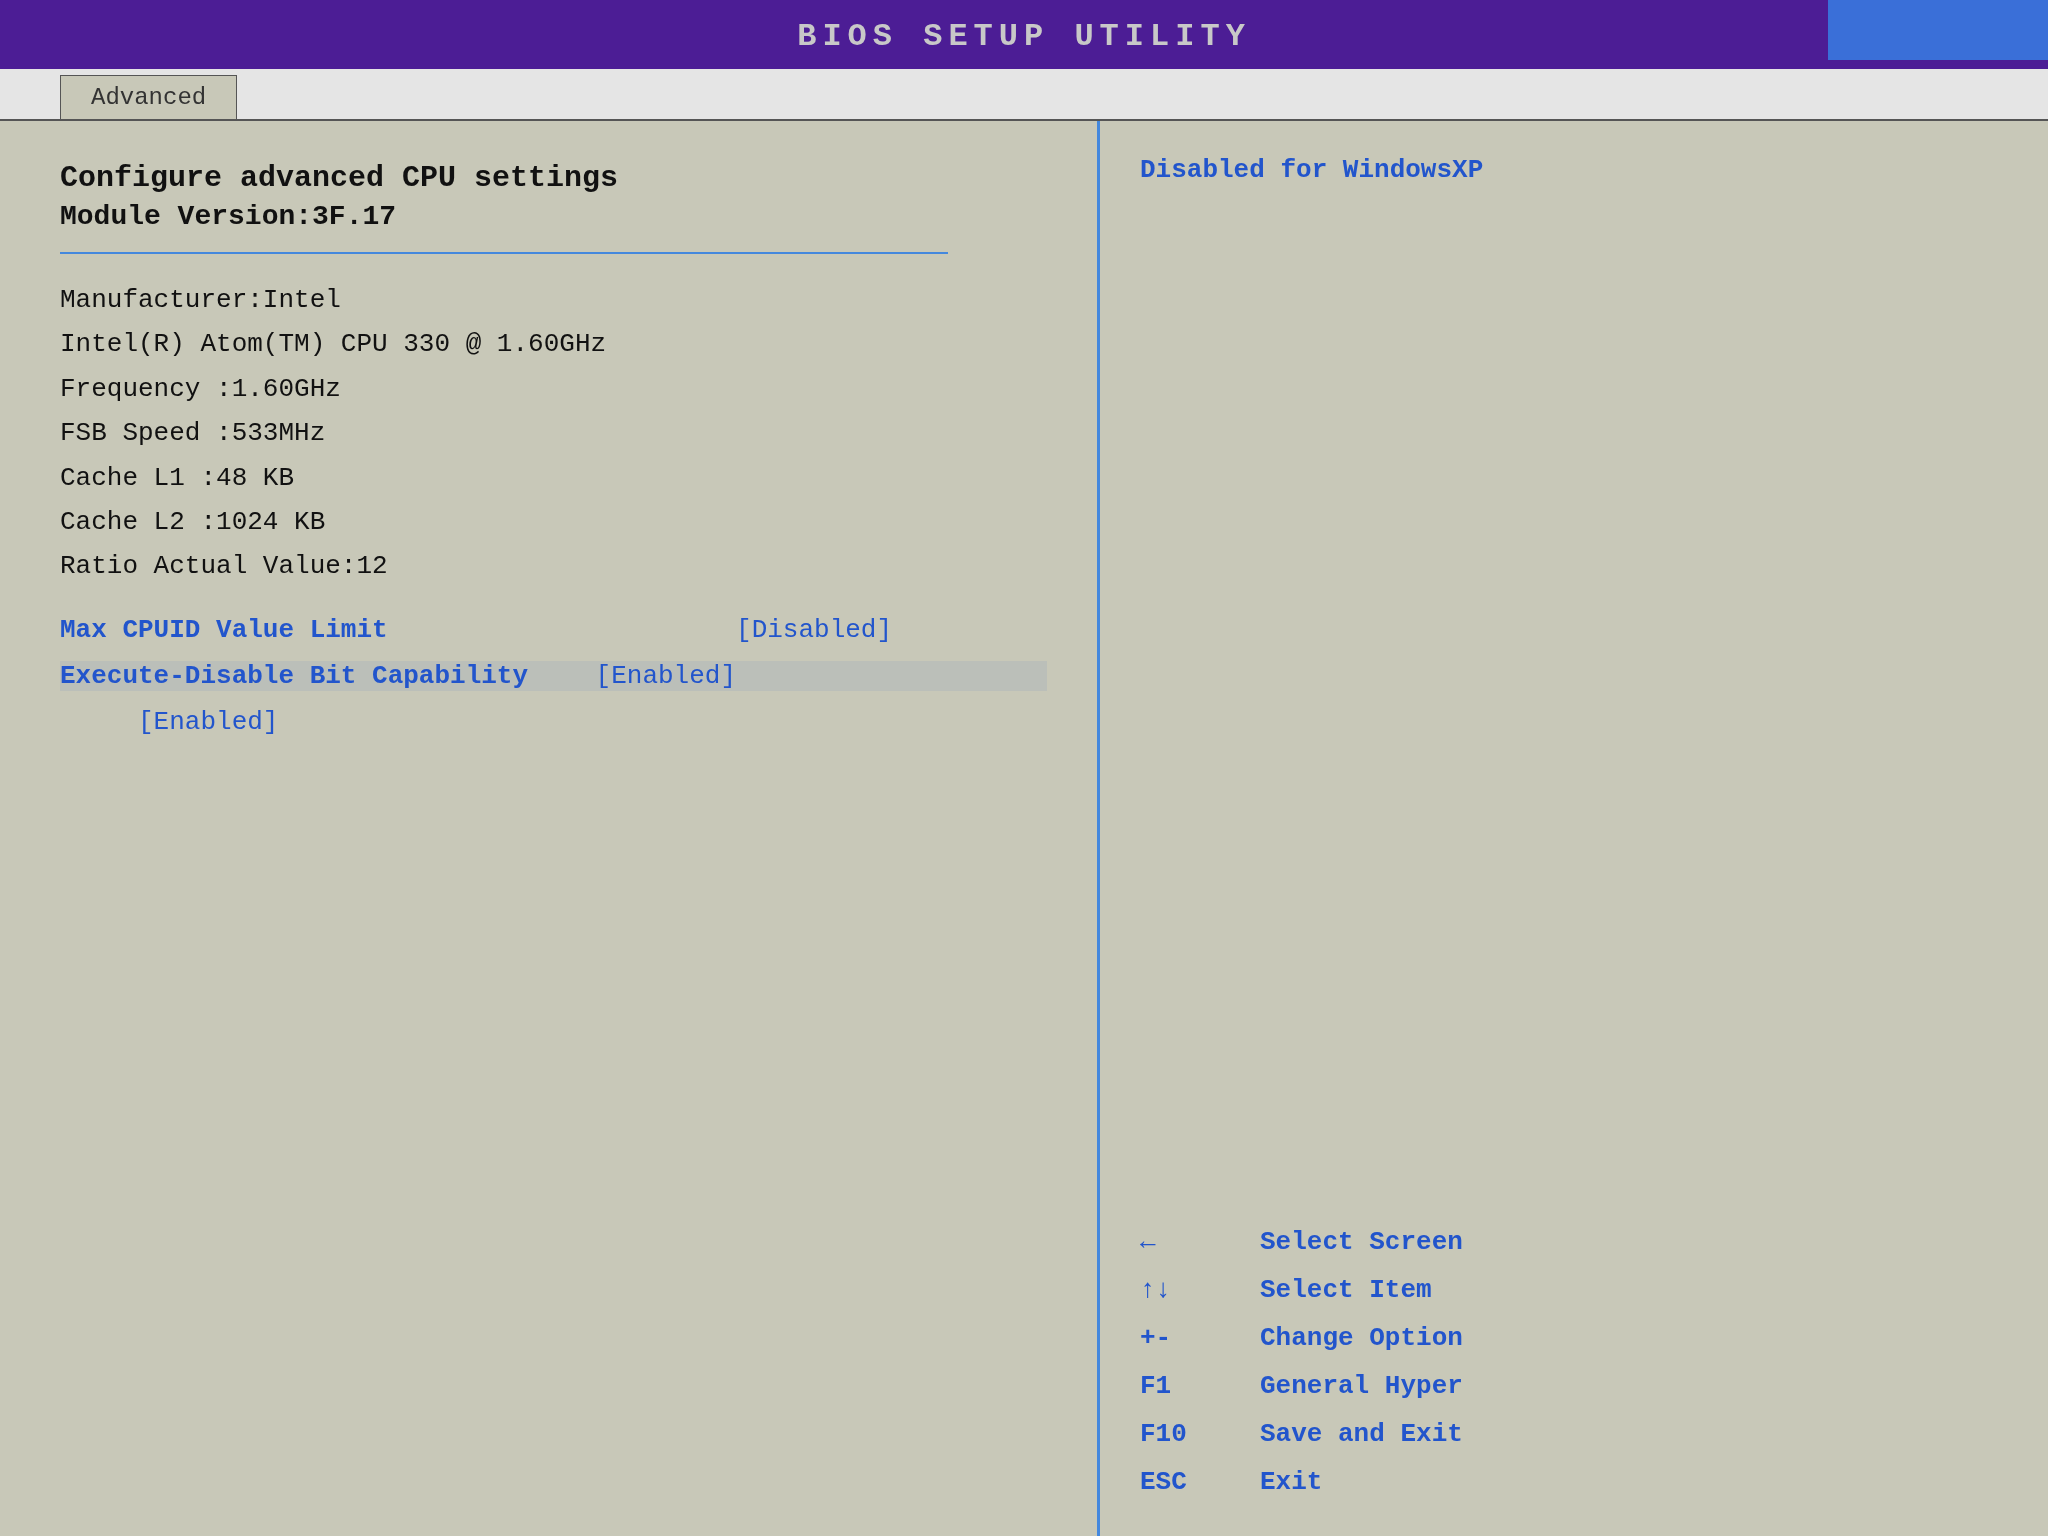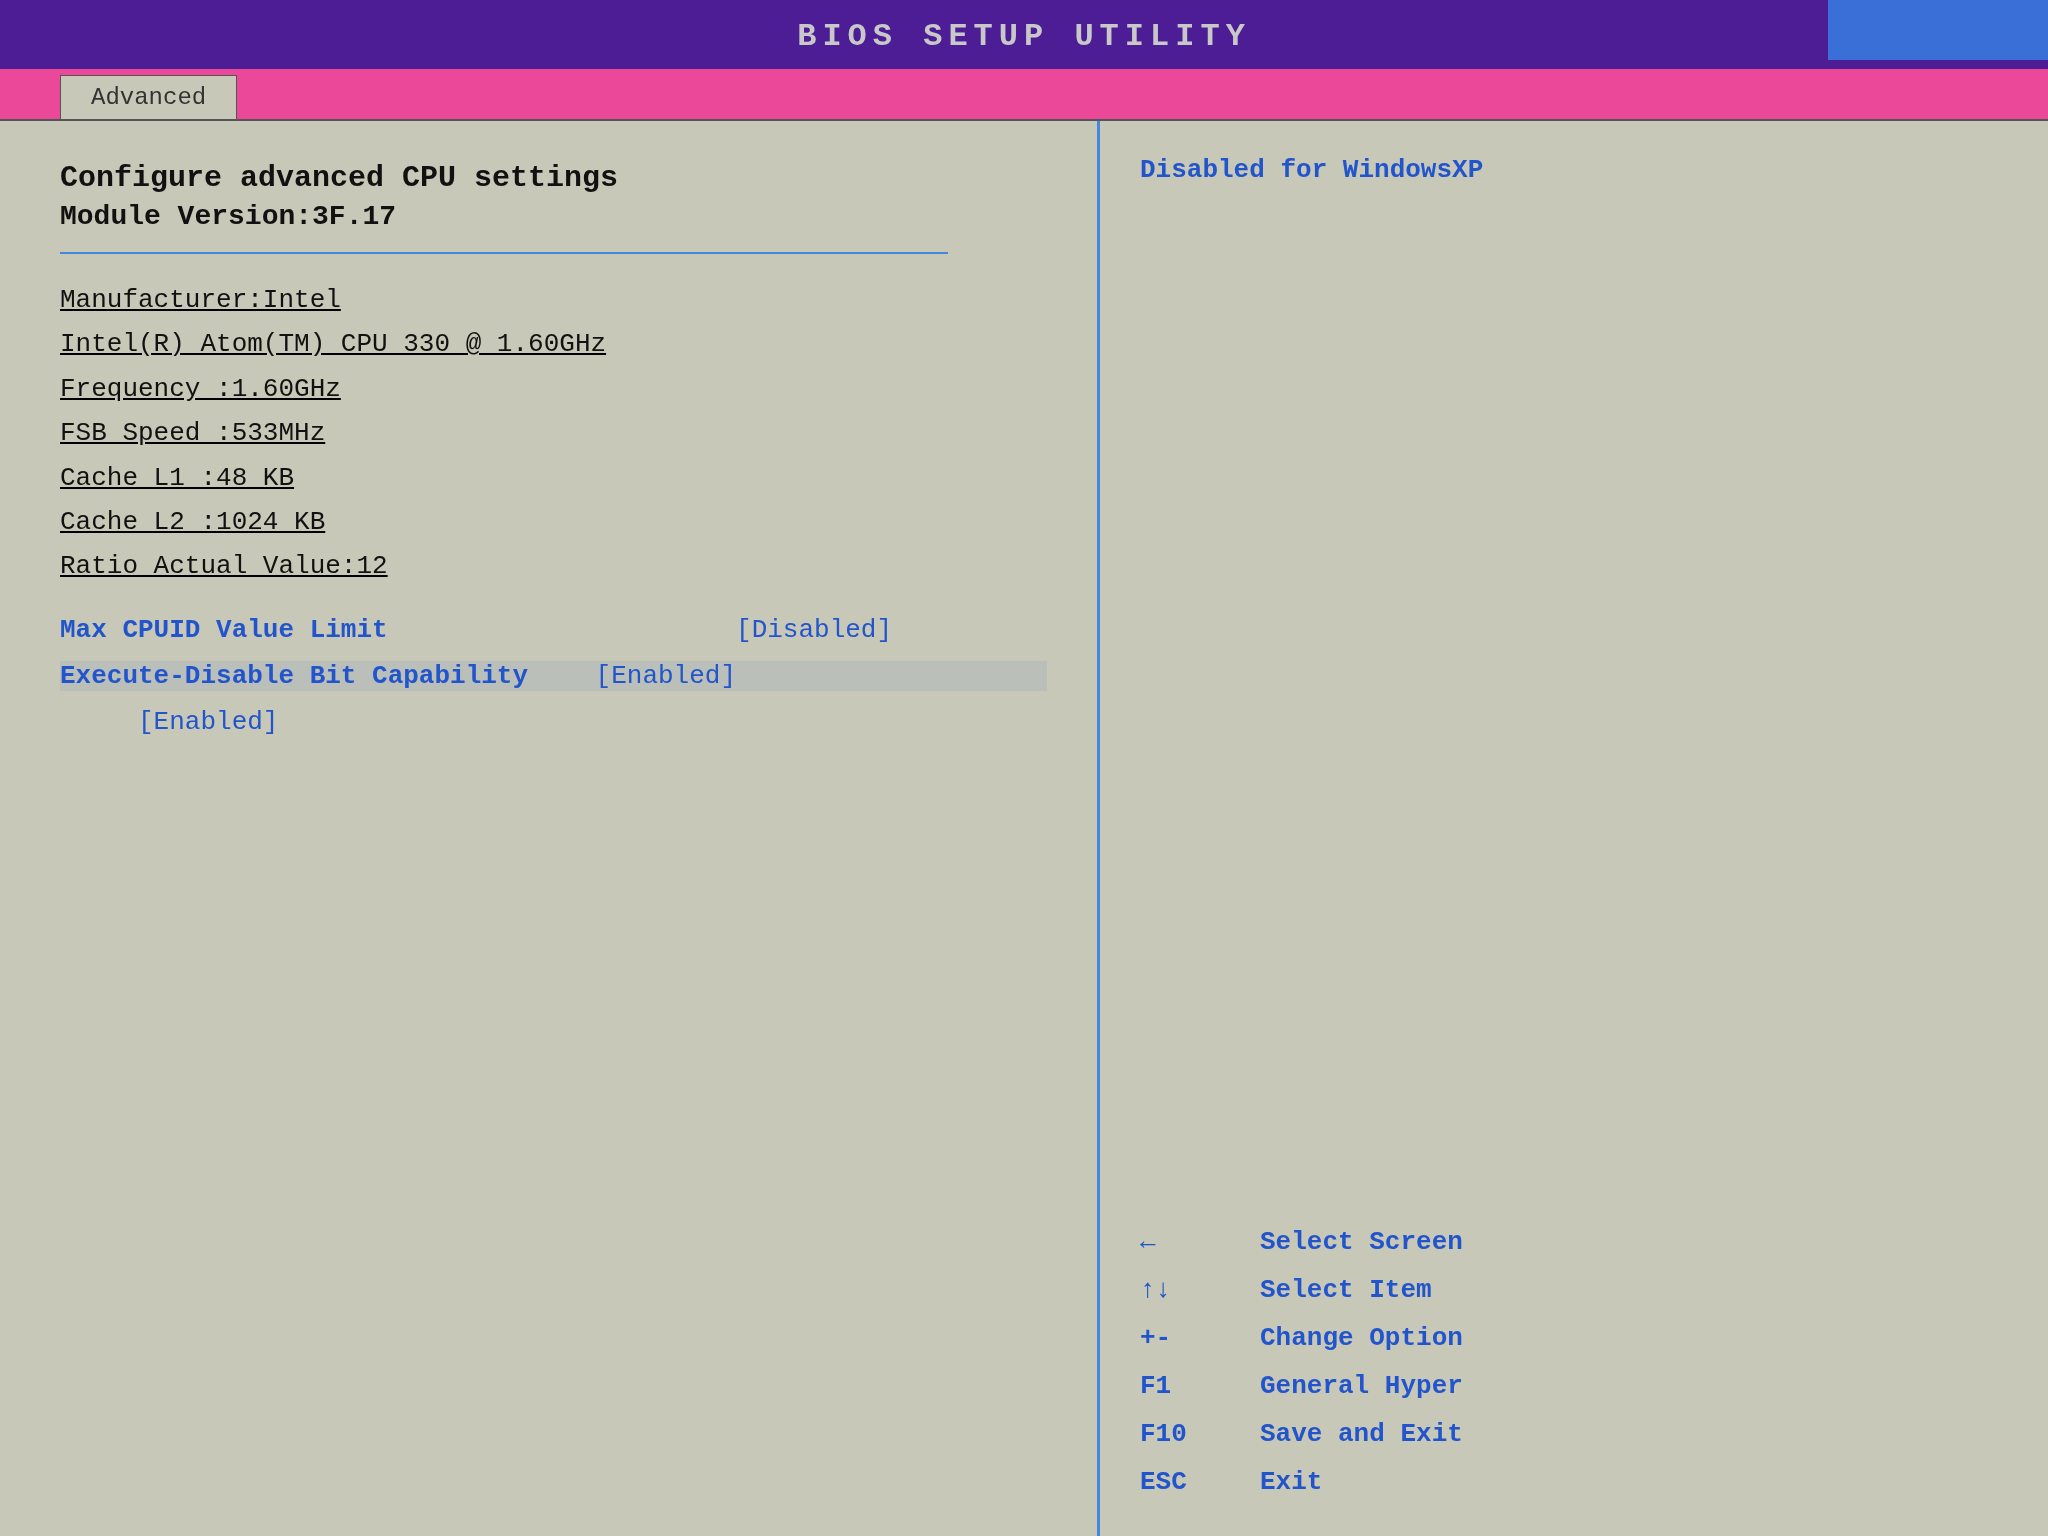--- a/index.html
+++ b/index.html
@@ -46,21 +46,21 @@
       position: absolute;
       top: 0;
       right: 0;
       width: 220px;
       height: 60px;
       background: #3a6fd8;
     }
 
     
     .tab-bar {
-      background: #ec4899;
+      background: #e5e5e5;
       display: flex;
       align-items: flex-end;
       padding: 0 60px;
       height: 52px;
       border-bottom: 2px solid #555;
     }
 
     .tab {
       padding: 8px 30px;
       font-size: 24px;
@@ -114,21 +114,20 @@
 
     .divider {
       border: none;
       border-top: 2px solid #4488dd;
       margin-bottom: 28px;
       width: 90%;
     }
 
     .info-section {
       margin-bottom: 30px;
-      text-decoration: underline;
     }
 
     .info-line {
       font-size: 26px;
       color: #111;
       font-family: 'Courier New', Courier, monospace;
       margin-bottom: 8px;
       line-height: 1.4;
     }
 

